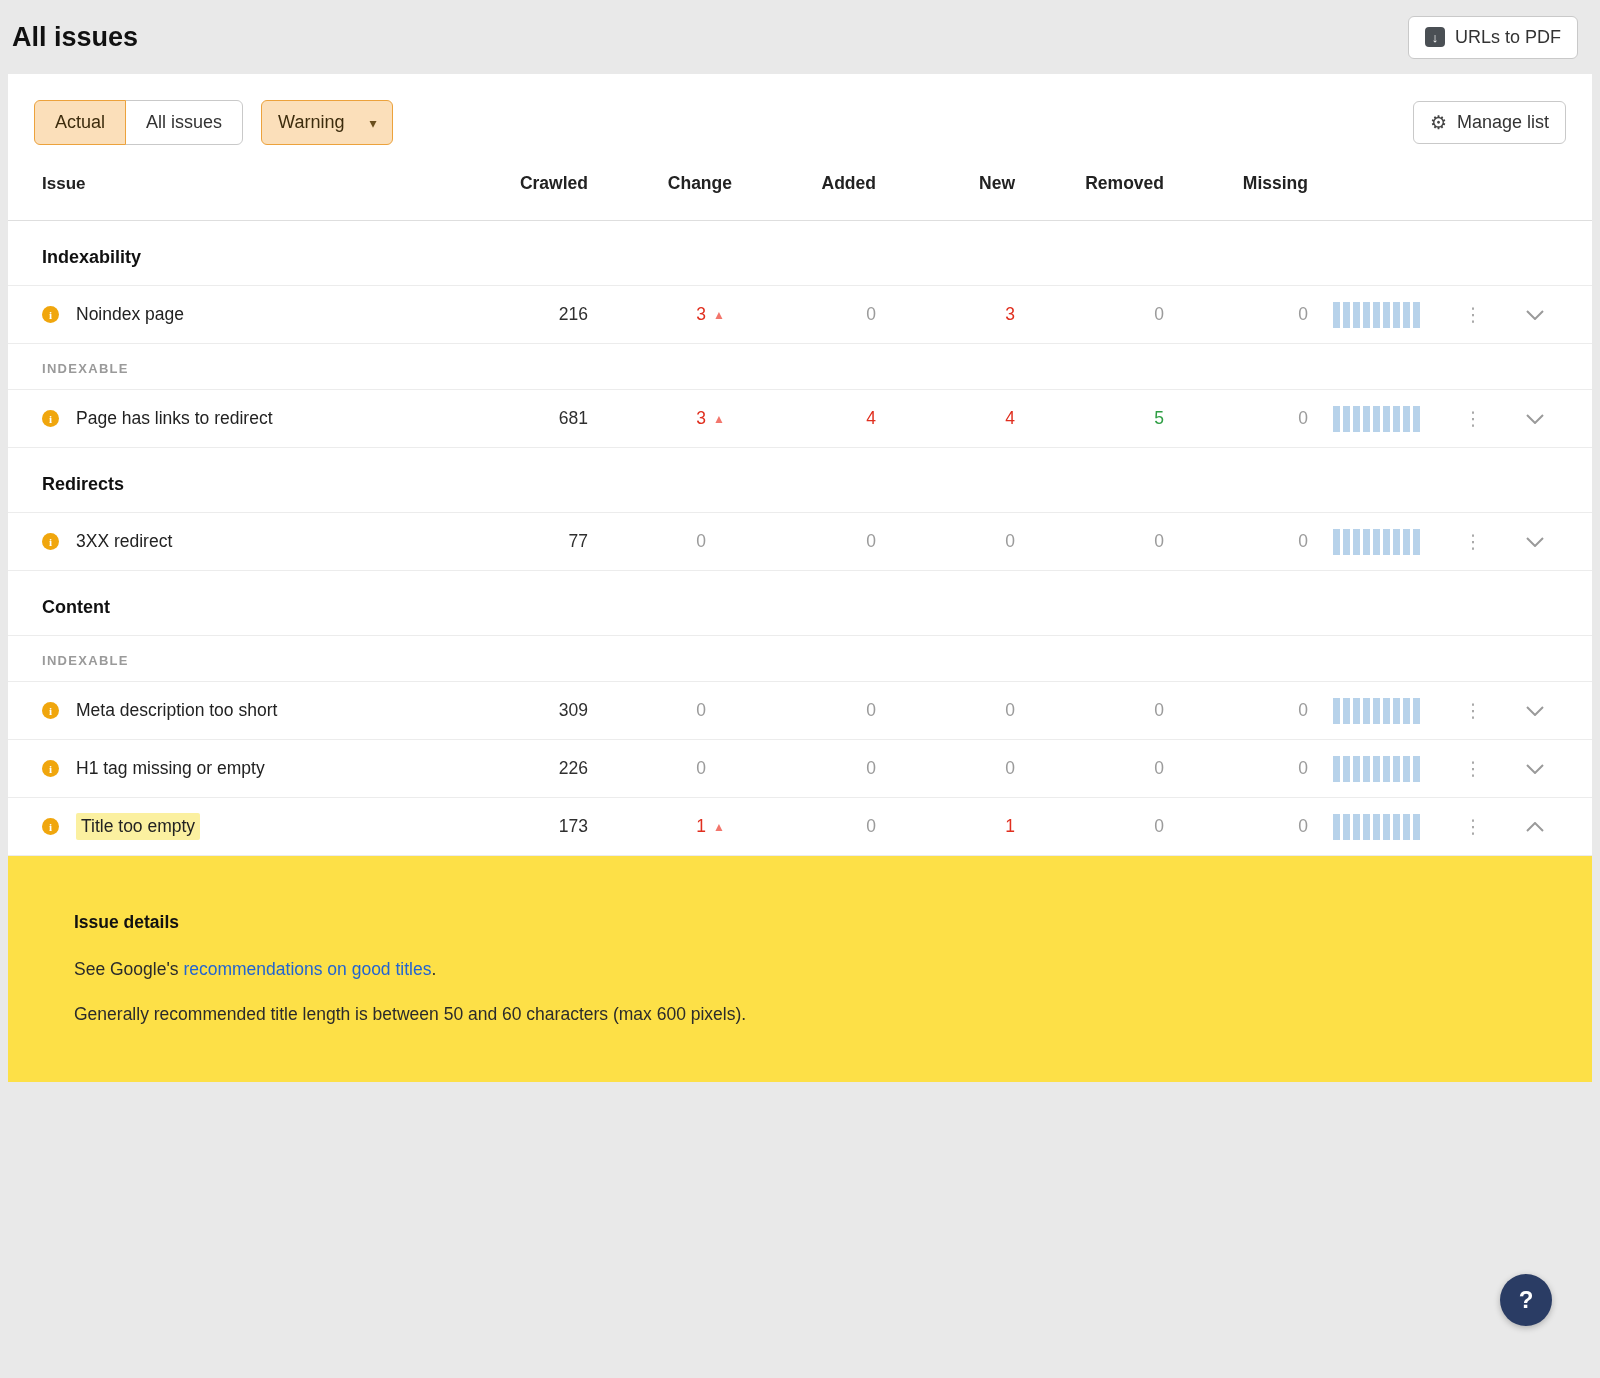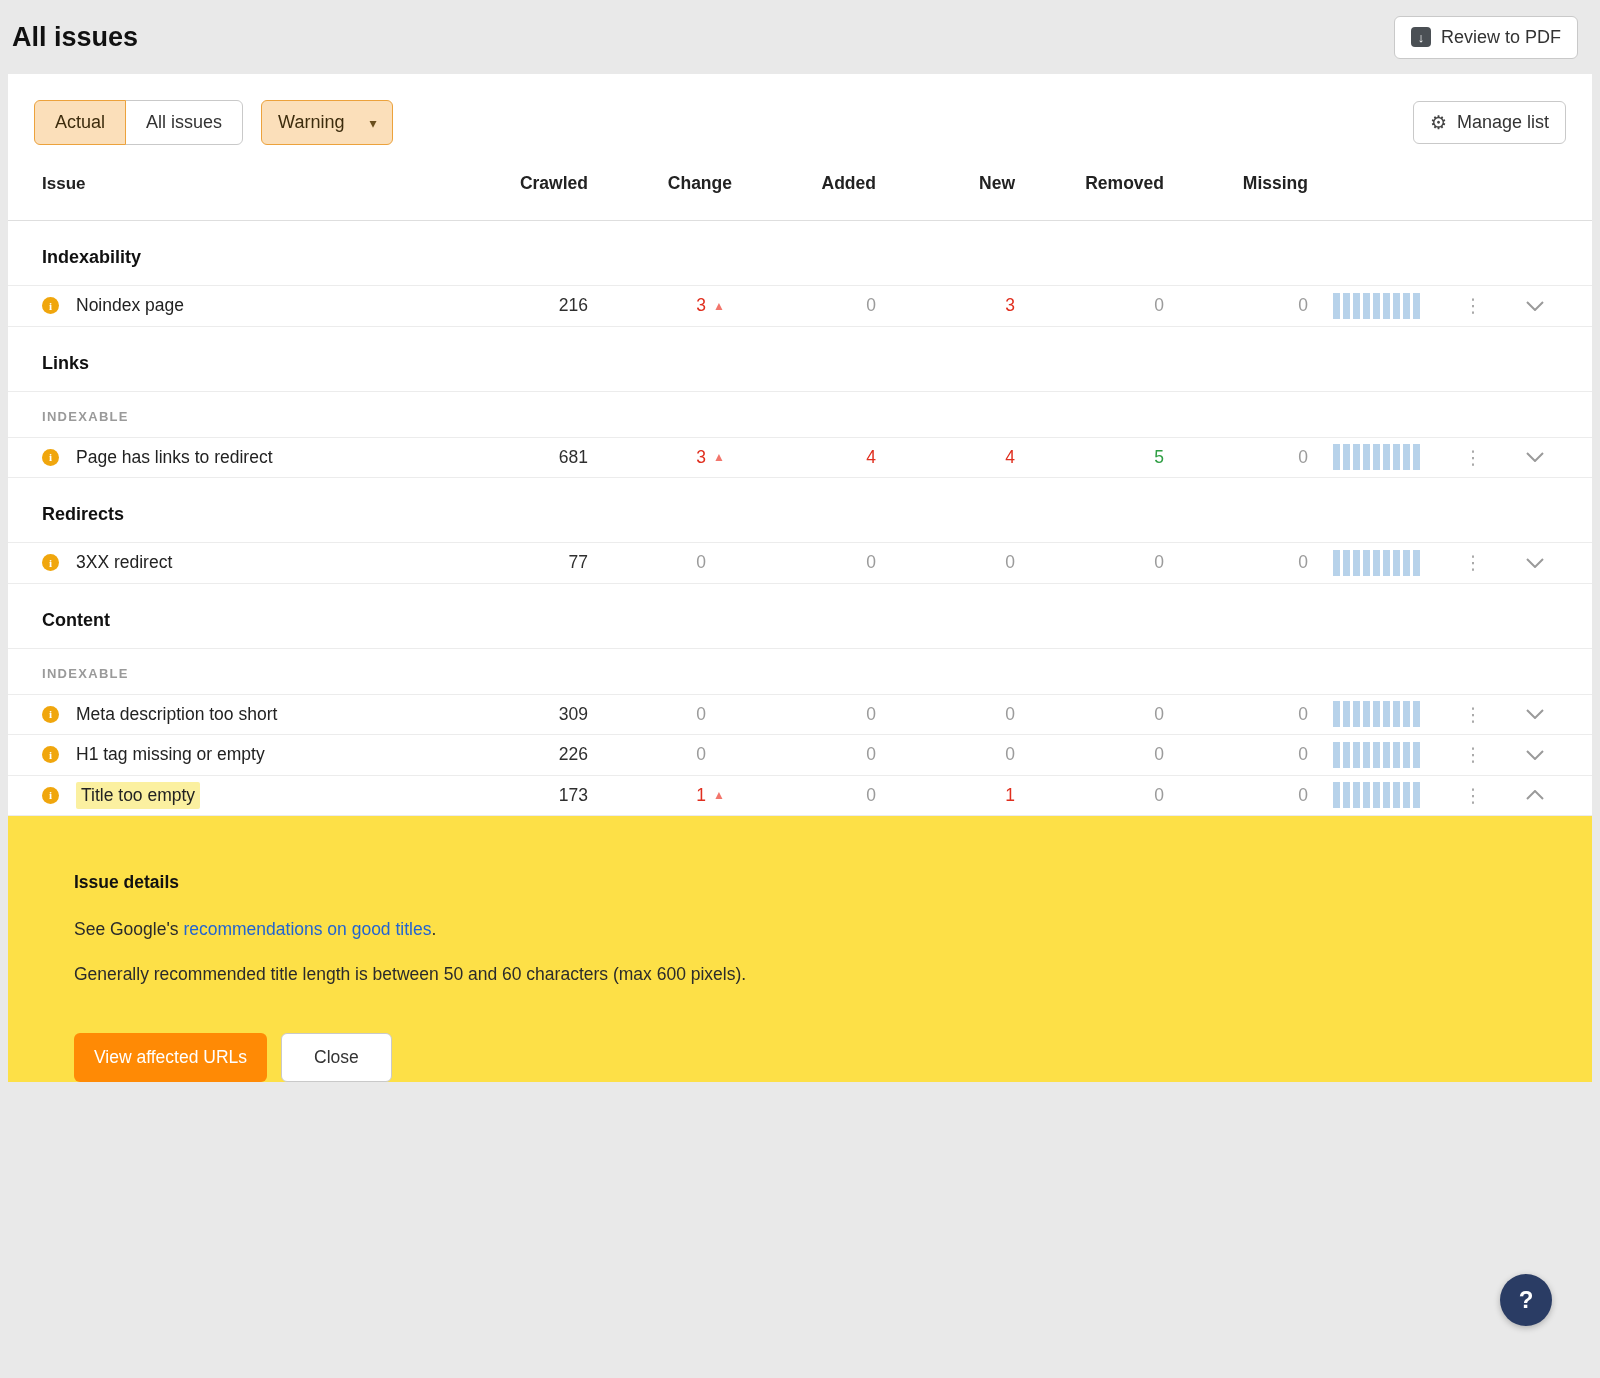--- a/index.html
+++ b/index.html
@@ -144,21 +144,21 @@
     box-shadow: 0 2px 6px rgba(0,0,0,.25);
   }
 </style>
 </head>
 <body>
 
 <div class="top-bar">
   <div class="page-title">All issues</div>
   <button class="btn">
     <span class="print-icon">↓</span>
-    <span>Review to PDF</span>
+    <span>URLs to PDF</span>
   </button>
 </div>
 
 <div class="card">
 
   <div class="toolbar">
     <div class="filters">
       <div class="segmented">
         <button class="seg-btn active">Actual</button>
         <button class="seg-btn">All issues</button>
@@ -207,21 +207,20 @@
     <div class="num gray">0</div>
     <div class="spark"></div>
     <span class="dots">⋮</span>
     <span class="chev">
       <svg width="18" height="10" viewBox="0 0 18 10">
           <polyline points="1,1 9,9 17,1" fill="none" stroke="#9a9a9a" stroke-width="2"></polyline>
         </svg>
     </span>
   </div>
 
-  <div class="section-title">Links</div>
   <div class="subsection">INDEXABLE</div>
 
   <div class="grid-row row">
     <div class="issue-cell">
       <span class="info-icon">
           <span>i</span>
         </span>
       <span>Page has links to redirect</span>
     </div>
     <div class="num dark">681</div>
@@ -346,21 +345,17 @@
         </svg>
     </span>
   </div>
 
   <div class="details">
     <h3>Issue details</h3>
     <p><span>See Google's </span><a class="link">recommendations on good titles</a><span>.</span></p>
 
     <p>Generally recommended title length is between 50 and 60 characters (max 600 pixels).</p>
 
-    <div class="actions">
-      <button class="btn-primary">View affected URLs</button>
-      <button class="btn-plain">Close</button>
-    </div>
   </div>
 
 </div>
 
 <div class="help-fab">?</div>
 
 </body></html>

